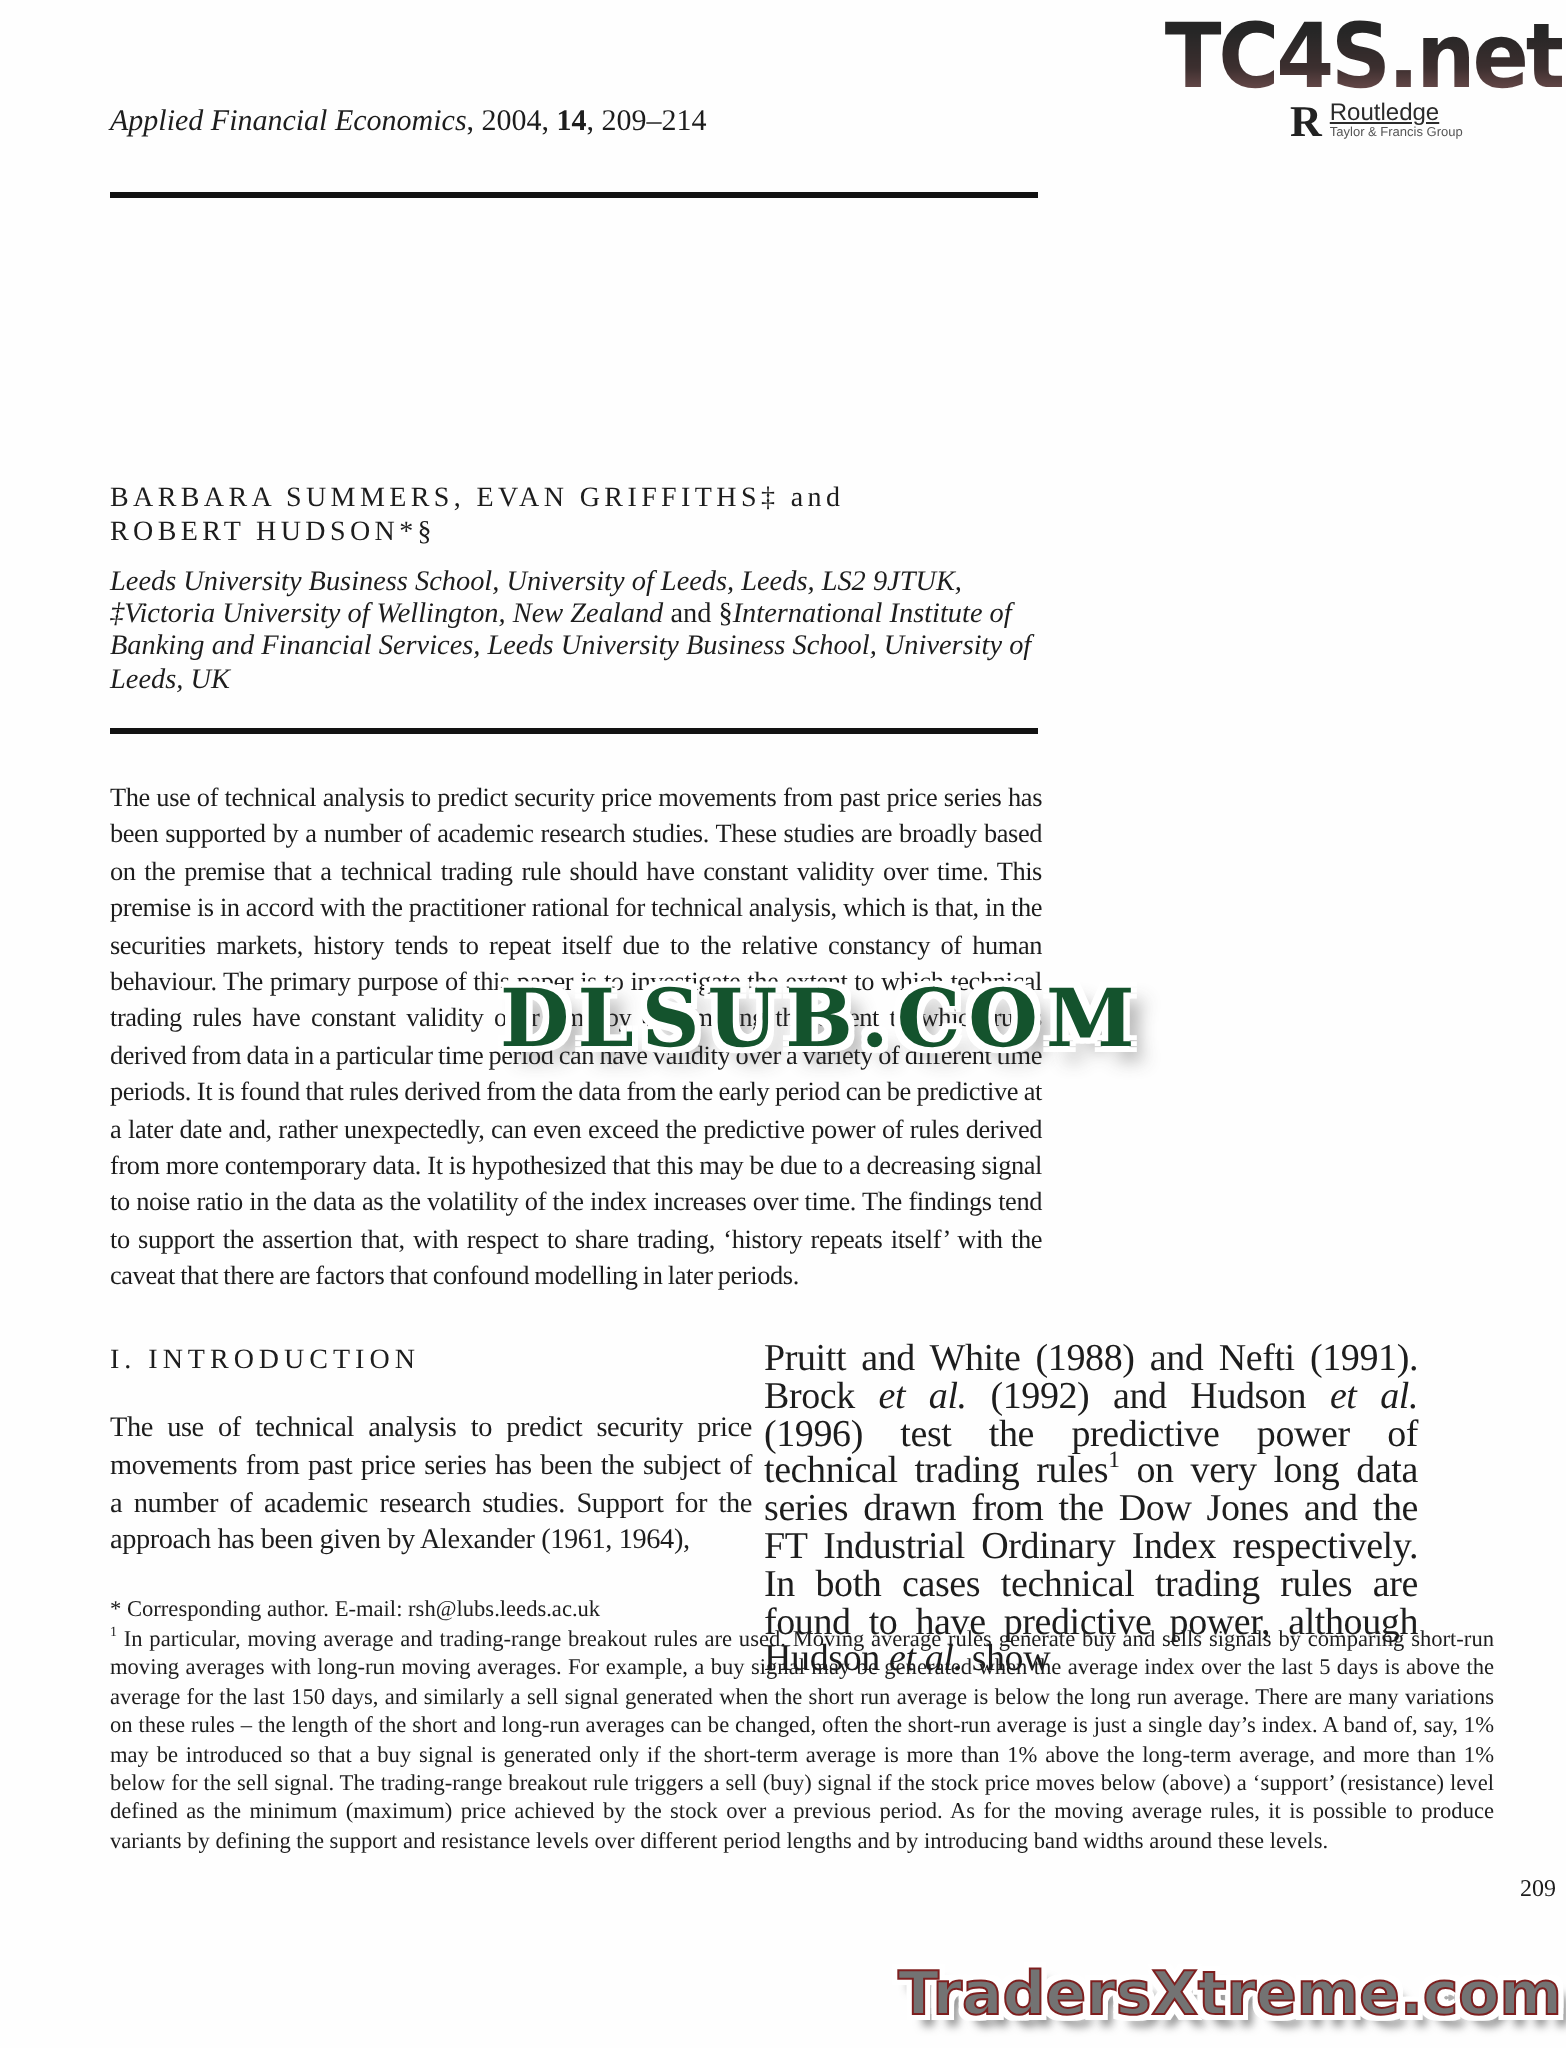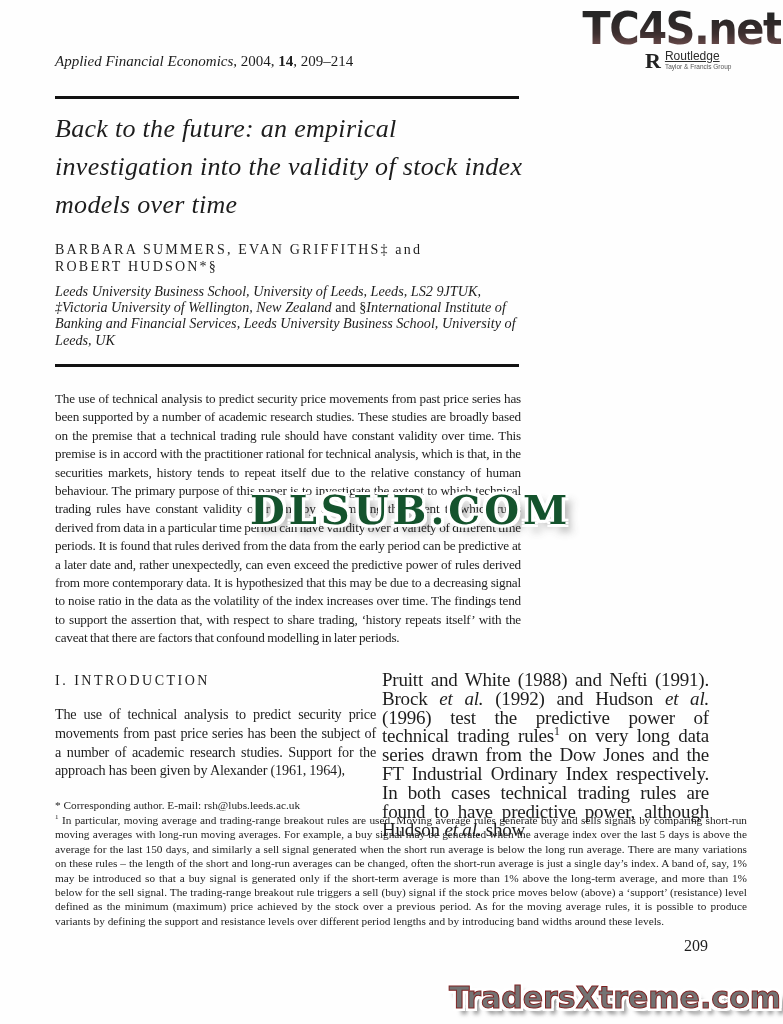--- a/index.html
+++ b/index.html
@@ -28,21 +28,21 @@
   .intro-heading{left:55px;top:673px;font-size:14px;letter-spacing:2.5px;}
   .col-left{left:55px;top:705px;width:321px;font-size:14.2px;line-height:18.8px;
             letter-spacing:-0.2px;}
   .col-right{left:382px;top:671px;width:327px;font-size:19px;line-height:18.8px;
              letter-spacing:-0.2px;}
 
   .fn-star{left:55px;top:798px;width:692px;font-size:11.3px;line-height:14.4px;}
   .fn-one{left:55px;top:813px;width:692px;font-size:11.3px;line-height:14.4px;}
 
   .footer{left:55px;top:937px;width:650px;text-align:center;font-size:10.8px;line-height:13.2px;}
-  .page-number{left:684px;top:937px;font-size:16px;}
+  .page-number{left:760px;top:937px;font-size:12px;}
 
   
   .wm-top{right:2px;top:3px;font-family:"DejaVu Sans",sans-serif;font-weight:900;
           font-size:40px;letter-spacing:-1.5px;transform:scale(1.04,1.12);
           transform-origin:top right;
           background:linear-gradient(180deg,#262626 25%,#3c2f2f 60%,#8c5f5f 100%);
           -webkit-background-clip:text;background-clip:text;color:transparent;}
   .logo{left:645px;top:50px;display:flex;align-items:flex-start;gap:4px;
         font-family:"Liberation Sans",sans-serif;}
   .logo-mark{font-family:"Liberation Serif",serif;font-weight:bold;font-size:22px;
@@ -75,25 +75,20 @@
   <div class="abs logo">
     <span class="logo-mark">R</span>
     <span>
       <div class="logo-name">Routledge</div>
       <div class="logo-group">Taylor &amp; Francis Group</div>
     </span>
   </div>
 
   <div class="abs rule rule1"></div>
 
-  <div class="abs title">
-    <div>Back to the future: an empirical</div>
-    <div>investigation into the validity of stock index</div>
-    <div>models over time</div>
-  </div>
 
   <div class="abs authors">
     <div>BARBARA SUMMERS, EVAN GRIFFITHS‡ and</div>
     <div>ROBERT HUDSON*§</div>
   </div>
 
   <div class="abs affiliation"><span style="font-style: italic;">Leeds University Business School, University of Leeds, Leeds, LS2 9JTUK, ‡Victoria University of Wellington, New Zealand</span><span> and §</span><span style="font-style: italic;">International Institute of Banking and Financial Services, Leeds University Business School, University of Leeds, UK</span></div>
 
   <div class="abs rule rule2"></div>
 

